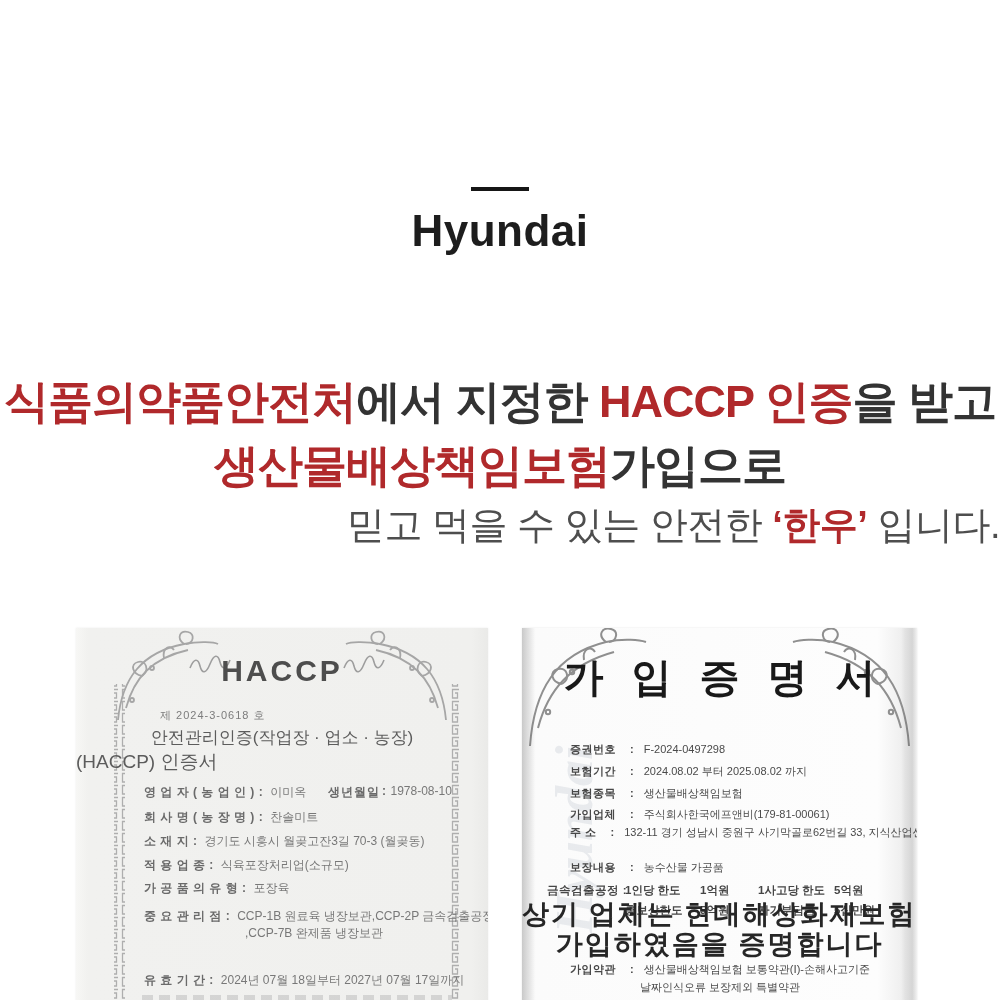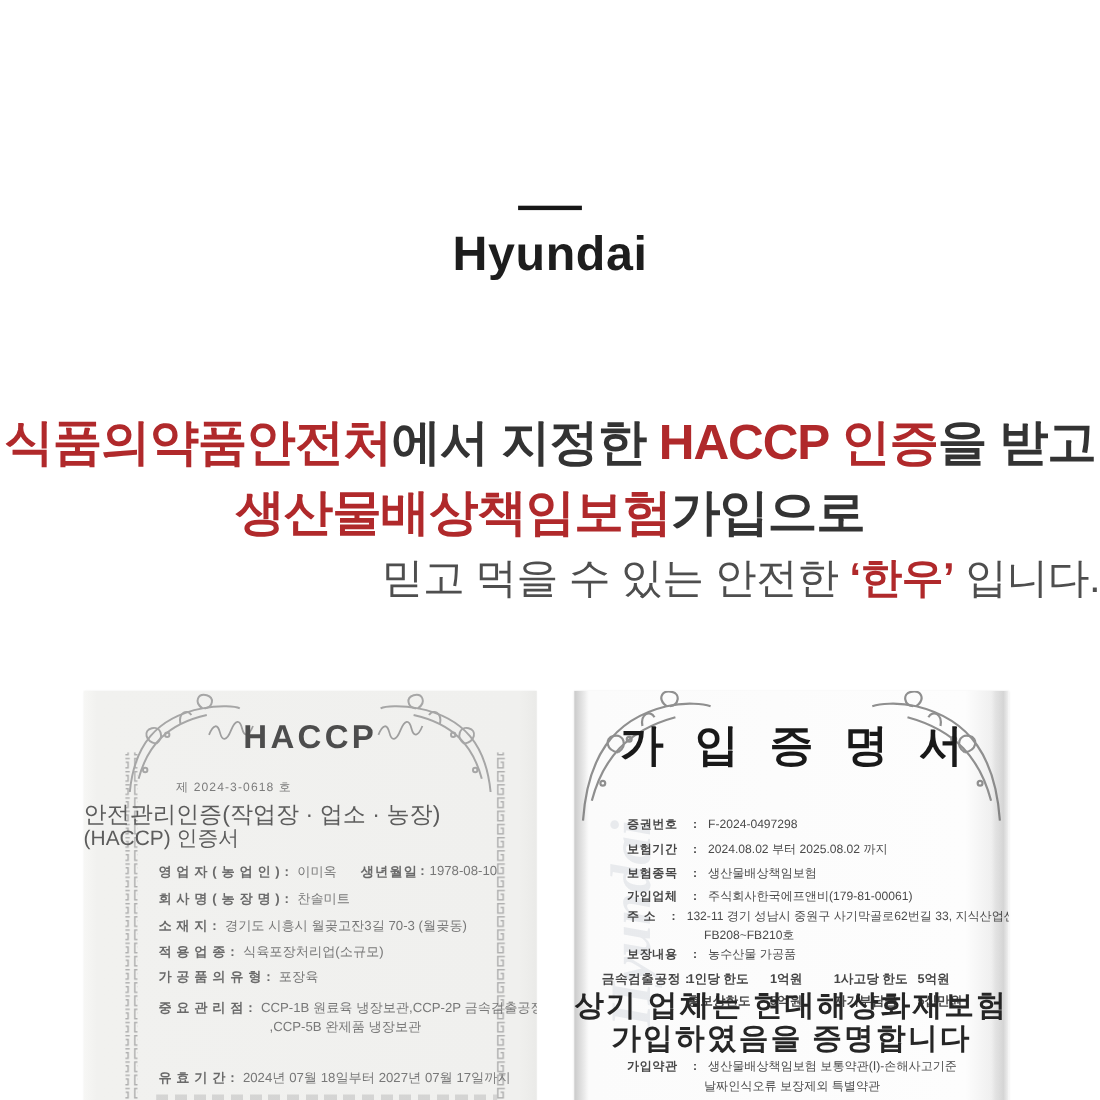--- a/index.html
+++ b/index.html
@@ -28,21 +28,21 @@
   .cert{top:628px;height:380px;overflow:hidden;}
   .cert svg{display:block;}
 
   
   .cert-haccp{left:76px;width:412px;
     background:linear-gradient(90deg,#f7f7f5 0,#f1f1ef 12px,#f0f0ee 96%,#eaeae8 100%);
     box-shadow:0 0 2px rgba(0,0,0,.08);}
   .h-logo{left:0;right:0;top:26px;text-align:center;font-size:30px;font-weight:800;
     letter-spacing:3px;color:#4d4d4d;}
   .h-docno{left:84px;top:80px;font-size:11px;color:#7c7c7c;letter-spacing:1px;}
-  .h-title1{left:0;right:0;top:98px;text-align:left;font-size:21px;color:#5c5c5c;font-weight:500;}
+  .h-title1{left:0;right:0;top:98px;text-align:center;font-size:17px;color:#5c5c5c;font-weight:500;}
   .h-title2{left:0;right:0;top:121px;font-size:19px;color:#5c5c5c;font-weight:500;}
   .h-row{left:68px;font-size:12px;white-space:nowrap;}
   .h-label{font-weight:700;color:#6a6a6a;margin-right:7px;letter-spacing:.5px;}
   .h-val{color:#787878;}
   .h-val2{display:block;margin-left:101px;color:#787878;}
   .h-birth-label{left:252px;font-weight:700;color:#6a6a6a;font-size:12px;letter-spacing:1px;}
   .h-birth-val{left:306px;color:#787878;font-size:12px;}
   .clipped-line{left:66px;top:367px;width:310px;height:5px;opacity:.55;
     background:repeating-linear-gradient(90deg,#bdbdbd 0 11px,transparent 11px 17px);}
 
@@ -124,21 +124,21 @@
   <div class="abs h-title2">(HACCP) 인증서</div>
 
   <div class="abs h-row" style="top:156px"><span class="h-label">영 업 자 ( 농 업 인 ) :</span><span class="h-val">이미옥</span></div>
   <div class="abs h-birth-label" style="top:156px">생년월일</div>
   <div class="abs h-birth-val" style="top:156px"><span class="h-label" style="margin-right:4px">:</span><span class="h-val">1978-08-10</span></div>
 
   <div class="abs h-row" style="top:181px"><span class="h-label">회 사 명 ( 농 장 명 ) :</span><span class="h-val">찬솔미트</span></div>
   <div class="abs h-row" style="top:205px"><span class="h-label">소      재      지      :</span><span class="h-val">경기도 시흥시 월곶고잔3길 70-3 (월곶동)</span></div>
   <div class="abs h-row" style="top:229px"><span class="h-label">적  용  업  종      :</span><span class="h-val">식육포장처리업(소규모)</span></div>
   <div class="abs h-row" style="top:252px"><span class="h-label">가 공 품 의 유 형  :</span><span class="h-val">포장육</span></div>
-  <div class="abs h-row" style="top:280px"><span class="h-label">중 요 관 리 점      :</span><span class="h-val">CCP-1B 원료육 냉장보관,CCP-2P 금속검출공정</span><span class="h-val2">,CCP-5B 완제품 냉장보관</span></div>
+  <div class="abs h-row" style="top:280px"><span class="h-label">중 요 관 리 점      :</span><span class="h-val">CCP-1B 원료육 냉장보관,CCP-2P 금속검출공정</span><span class="h-val2">,CCP-7B 완제품 냉장보관</span></div>
   <div class="abs h-row" style="top:344px"><span class="h-label">유   효   기   간      :</span><span class="h-val">2024년 07월 18일부터 2027년 07월 17일까지</span></div>
 
   <div class="abs clipped-line"></div>
 </div>
 
 <div class="abs cert cert-ins">
 
   <div class="abs watermark">Hyundai</div>
 
   <svg class="abs" style="left:0;top:0;" width="395" height="130" viewBox="0 0 395 130">
@@ -161,21 +161,21 @@
         <circle cx="50" cy="44" r="2.2"></circle>
     </g>
   </svg>
 
   <div class="abs i-title">가 입 증 명 서</div>
 
   <div class="abs i-row" style="top:114px"><span class="i-label">증권번호</span><span class="i-colon">:</span><span class="i-val">F-2024-0497298</span></div>
   <div class="abs i-row" style="top:136px"><span class="i-label">보험기간</span><span class="i-colon">:</span><span class="i-val">2024.08.02 부터  2025.08.02 까지</span></div>
   <div class="abs i-row" style="top:158px"><span class="i-label">보험종목</span><span class="i-colon">:</span><span class="i-val">생산물배상책임보험</span></div>
   <div class="abs i-row" style="top:179px"><span class="i-label">가입업체</span><span class="i-colon">:</span><span class="i-val">주식회사한국에프앤비(179-81-00061)</span></div>
-  <div class="abs i-row" style="top:197px"><span class="i-label">주     소</span><span class="i-colon">:</span><span class="i-val">132-11 경기 성남시 중원구 사기막골로62번길 33, 지식산업센터</span><span class="i-val2">FB208~FB210호</span></div>
+  <div class="abs i-row" style="top:197px"><span class="i-label">주     소</span><span class="i-colon">:</span><span class="i-val">132-11 경기 성남시 중원구 사기막골로62번길 33, 지식산업센터</span></div>
   <div class="abs i-row" style="top:232px"><span class="i-label">보장내용</span><span class="i-colon">:</span><span class="i-val">농수산물 가공품</span></div>
 
   <div class="abs lim-label" style="top:255px">금속검출공정 :</div>
   <div class="abs lim lim-c1" style="top:255px">1인당 한도</div>
   <div class="abs lim lim-v1" style="top:255px">1억원</div>
   <div class="abs lim lim-c2" style="top:255px">1사고당 한도</div>
   <div class="abs lim lim-v2" style="top:255px">5억원</div>
   <div class="abs lim lim-c1" style="top:275px">총보상한도</div>
   <div class="abs lim lim-v1" style="top:275px">5억원</div>
   <div class="abs lim lim-c2" style="top:275px">자기부담금</div>

